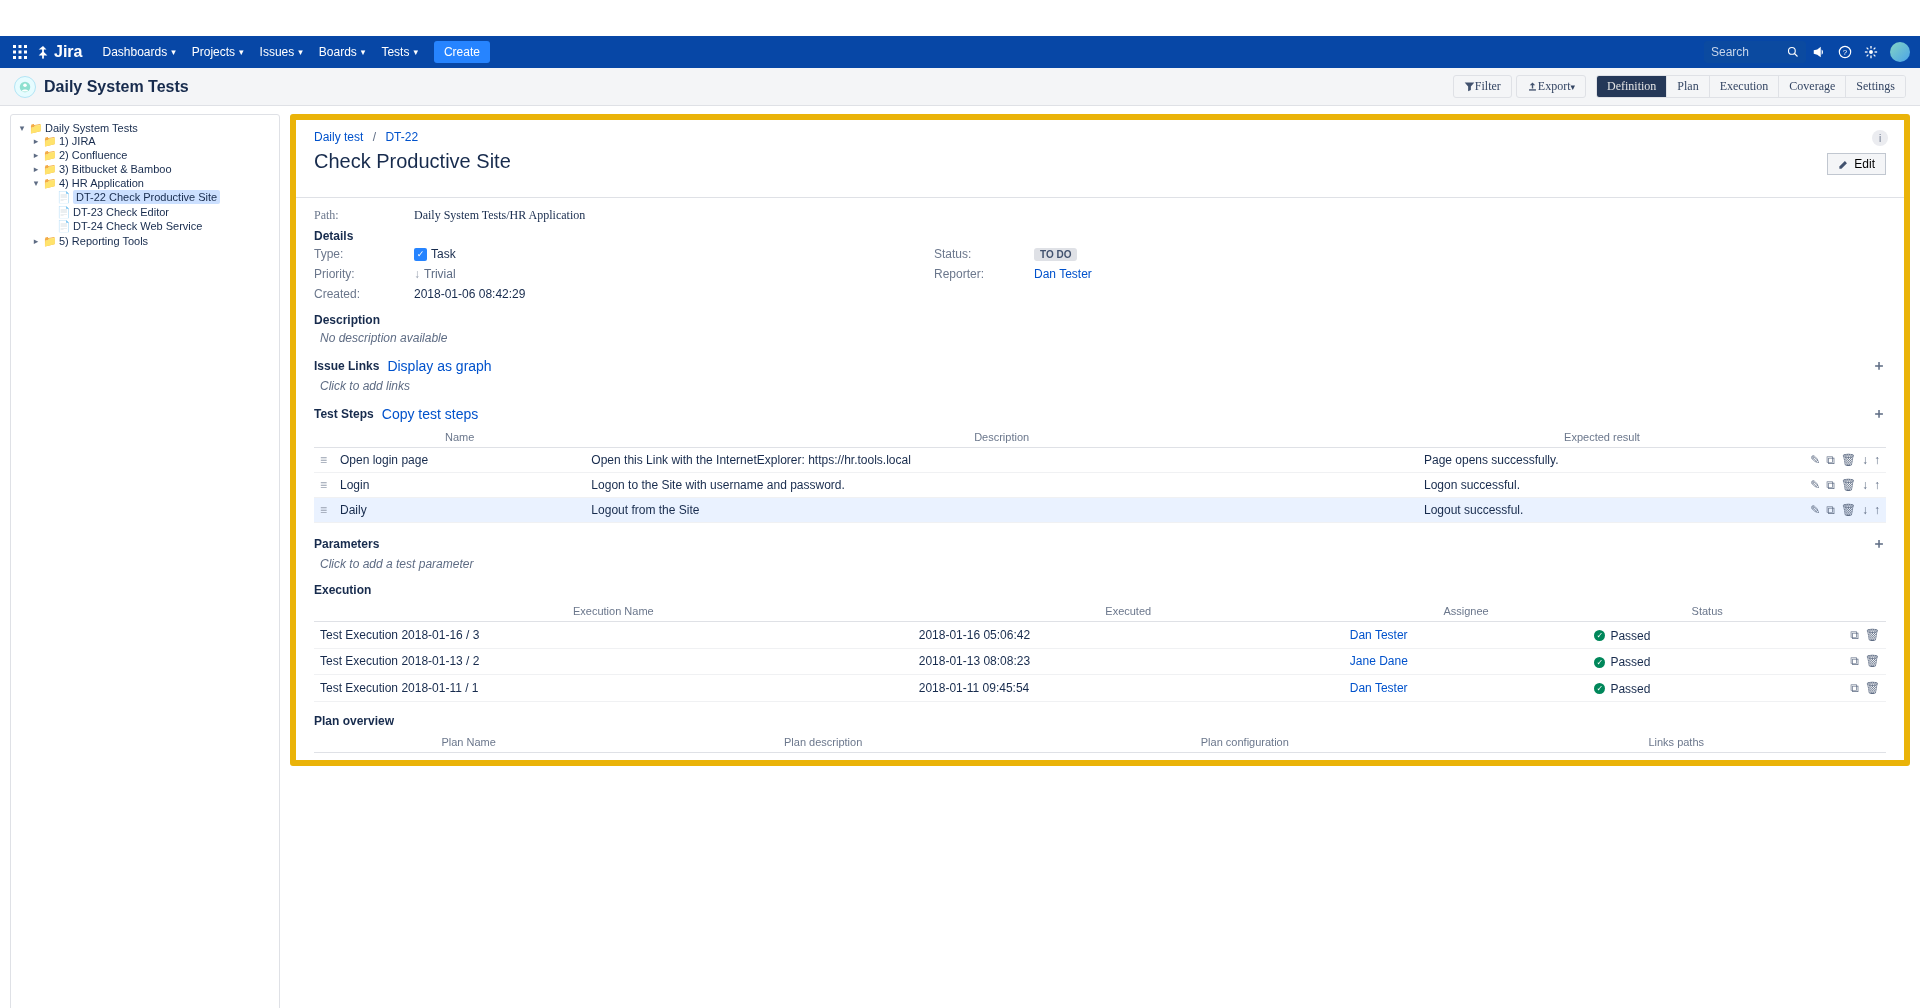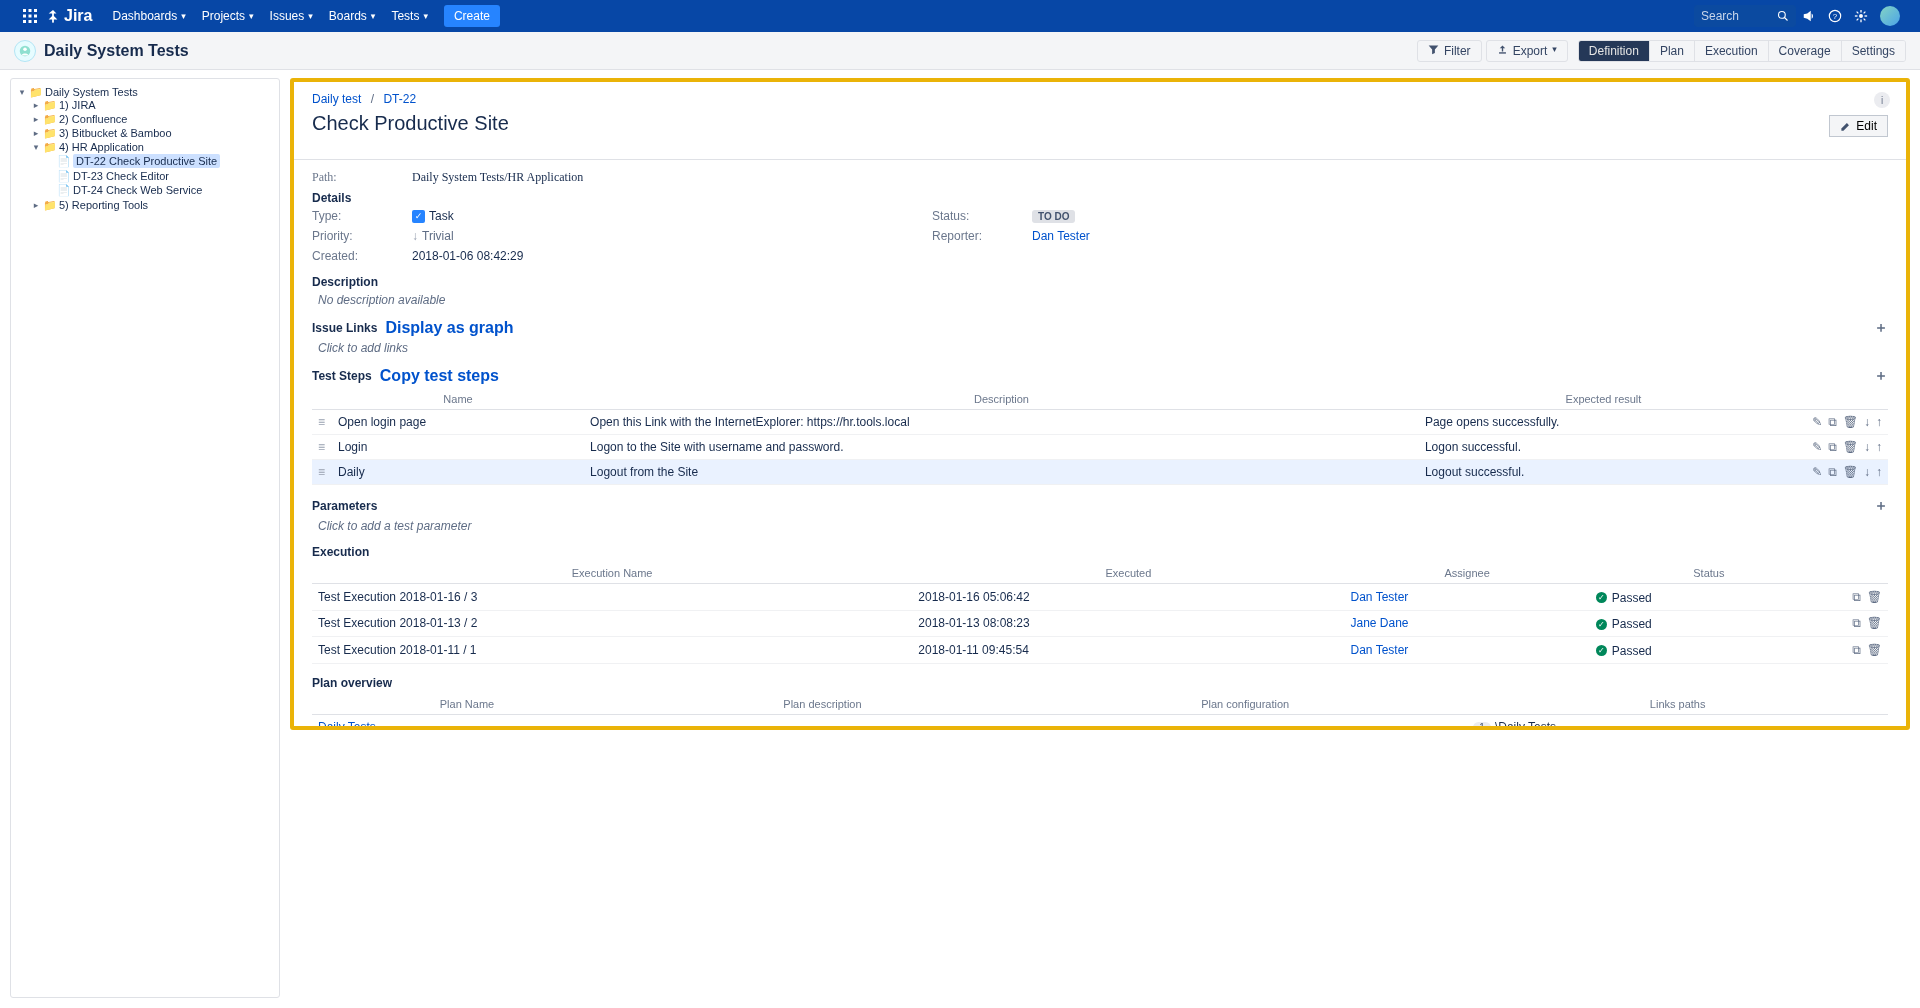--- a/index.html
+++ b/index.html
@@ -1,69 +1,69 @@
 <!DOCTYPE html>
 <html><head>
 <meta charset="utf-8">
 <style>
 * { box-sizing: border-box; margin: 0; padding: 0; }
 body { font-family: -apple-system, BlinkMacSystemFont, "Segoe UI", Arial, sans-serif; font-size: 12px; color: #172b4d; background: #fff; }
 a { color: #0052cc; text-decoration: none; cursor: pointer; }
 
 
-.topnav { background: #0747a6; height: 32px; display: flex; align-items: center; padding: 0 20px; color: #fff; }
+.topnav { background: #0747a6; height: 32px; display: flex; align-items: center; padding: 0 10px; color: #fff; margin-top: 36px; }
 .topnav .menu-icon { width: 20px; display:flex; align-items:center; justify-content:center; cursor:pointer; }
 .topnav .logo { font-weight: bold; font-size: 16px; margin: 0 12px 0 6px; display:flex; align-items:center; gap:4px;}
 .topnav .navitem { padding: 0 8px; height:17px; display:flex; align-items:center; cursor:pointer; font-size:12px; }
 .topnav .navitem .chev { margin-left:4px; font-size:9px;}
 .topnav .create-btn { background:#2684ff; border-radius:3px; padding:4px 10px; margin-left:8px; font-size:12px; cursor:pointer; }
 .topnav .spacer { flex:1; }
 .topnav .search { background:#0b4aa0; border:1px solid #0b4aa0; border-radius:3px; height:22px; display:flex; align-items:center; padding:0 6px; }
 .topnav .search input { background:transparent; border:none; color:#fff; outline:none; width:70px; font-size:12px;}
 .topnav .search input::placeholder{color:#c7d5ea;}
 .topnav .righticon { width:26px; display:flex; align-items:center; justify-content:center; cursor:pointer; }
 .topnav .avatar { width:20px; height:20px; border-radius:50%; background:linear-gradient(135deg,#84d4c4,#4aa3e8); margin-left:6px; cursor:pointer;}
 
 
 .pagehead { height:38px; display:flex; align-items:center; padding:0 14px; border-bottom:1px solid #dfe1e6; background:#f4f5f7;}
 .pagehead .projicon{ width:22px; height:22px; border-radius:50%; background:#e6fcff; border:1px solid #b3e5f5; display:flex; align-items:center; justify-content:center; margin-right:8px;}
 .pagehead h1{ font-size:16px; font-weight:600; }
 .pagehead .spacer{flex:1;}
-.toolbar-btn{ border:1px solid #dfe1e6; background:#f4f5f7; padding:3px 10px; border-radius:3px; margin-left:4px; display:inline-flex; gap:5px; cursor:pointer; font-size:12px; color:#344563;}
+.toolbar-btn{ border:1px solid #dfe1e6; background:#f4f5f7; padding:3px 10px; border-radius:3px; margin-left:4px; display:inline-flex; align-items:center; cursor:pointer; font-size:12px; color:#344563;font-family:Liberation Serif, serif;}
 .toolbar-btn.on{ background:#253858; color:#e5e5e5; border-color:#253858;}
 .tabgroup{ display:flex; margin-left:10px; border:1px solid #dfe1e6; border-radius:3px; overflow:hidden;}
 .tabgroup .toolbar-btn{ border:none; border-right:1px solid #dfe1e6; border-radius:0; margin:0;}
 .tabgroup .toolbar-btn:last-child{border-right:none;}
 
 
 .body { padding:8px 10px; display:flex; gap:10px; }
 .treepanel{ width:270px; border:1px solid #dfe1e6; border-radius:3px; padding:6px 4px 6px 4px; height:920px; overflow:auto;}
 .tree ul{ list-style:none; padding-left:14px;}
 .tree li{ padding:1px 0; white-space:nowrap;}
 .tree .row{ display:flex; align-items:center; gap:3px; font-size:11px; cursor:pointer;}
 .tree .toggle{ width:10px; color:#5e6c84; font-size:9px; text-align:center;}
 .tree .fico{ width:12px; height:12px; display:inline-flex; align-items:center; justify-content:center;}
 .tree .folder{ color:#2684ff; }
 .tree .doc{ color:#6554c0;}
 .tree .sel{ background:#cce0ff; padding:1px 3px; border-radius:2px;}
 
-.main{ flex:1; border:4px solid #eab308; border-radius:3px; padding:0; height:652px; overflow:auto;}
+.main{ flex:1; border:6px solid #eab308; border-radius:3px; padding:0; height:652px; overflow:auto;}
 .main-inner{ padding:10px 18px;}
 .breadcrumb{ font-size:12px; color:#5e6c84; padding:4px 0;}
 .breadcrumb .sep{ margin:0 6px; color:#5e6c84;}
 .issuetitle{ font-size:20px; font-weight:500; margin:2px 0 10px 0;}
 .editbtn-wrap{ float:right; margin-top:-30px;}
 .editbtn{ border:1px solid #c1c7d0; background:#f4f5f7; padding:3px 10px; border-radius:0; cursor:pointer; display:inline-flex; align-items:center; gap:5px; font-size:12px;}
 
 .headerstrip{ border-bottom:1px solid #dfe1e6; padding:6px 18px 14px 18px; position:relative;}
 .info-circle-right{ position:absolute; right:16px; top:10px; width:16px; height:16px; border-radius:50%; background:#ebecf0; color:#6b778c; display:flex; align-items:center; justify-content:center; font-size:10px; cursor:pointer;}
 
 .section{ margin-top:12px;}
 .sectitle{ font-weight:600; font-size:12px; margin-bottom:4px; display:flex; align-items:center; gap:8px;}
-.sectitle .linkish{ font-weight:bold; font-size:16px; color:#0052cc; cursor:pointer;}
+.sectitle .linkish{ font-weight:normal; font-size:14px; color:#0052cc; cursor:pointer;}
 .sectitle .addbtn{ margin-left:auto; color:#5e6c84; cursor:pointer; font-size:14px;}
 .muted{ color:#5e6c84; font-style:italic; font-size:12px;}
 .clickhint{ color:#5e6c84; font-style:italic; font-size:12px; padding-left:6px;}
 
 .fieldgrid{ display:grid; grid-template-columns: 100px 480px 100px 300px; row-gap:6px; font-size:12px;}
 .fieldgrid .lbl{ color:#6b778c;}
 .badge{ display:inline-block; background:#dfe1e6; border-radius:3px; padding:1px 6px; font-size:10px; font-weight:bold; color:#42526e;}
 .typetask{ display:inline-flex; align-items:center; gap:4px;}
 .typetask .sq{ width:13px; height:13px; background:#2684ff; border-radius:2px; display:flex; align-items:center; justify-content:center; color:#fff; font-size:9px;}
 .prio{ display:inline-flex; align-items:center; gap:4px; color:#5e6c84;}

